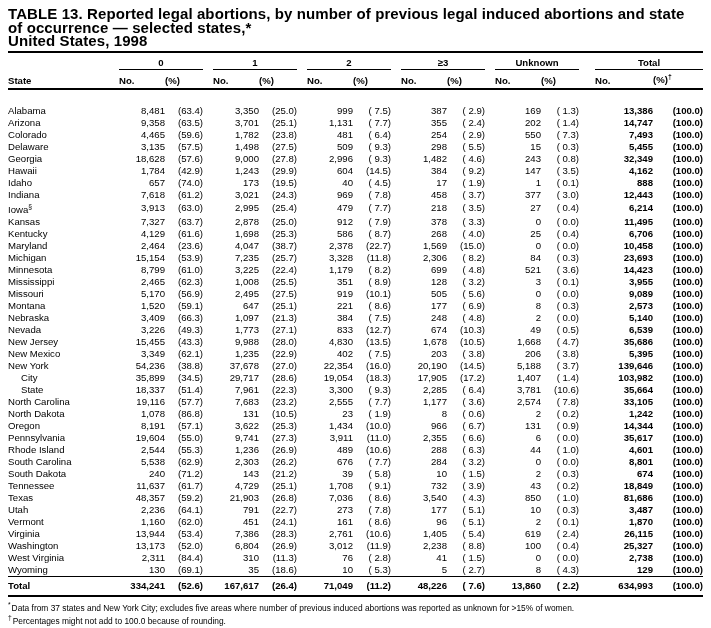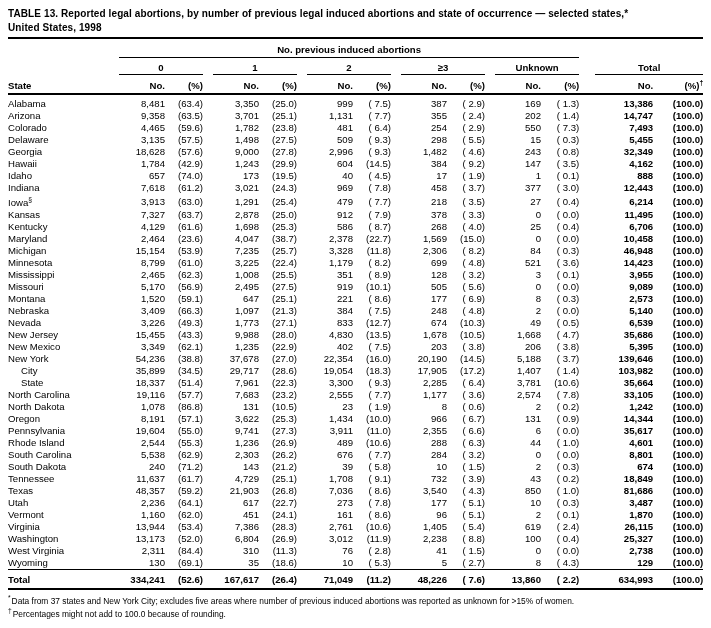--- a/index.html
+++ b/index.html
@@ -3,21 +3,21 @@
 <meta charset="utf-8">
 <style>
   html, body { margin: 0; padding: 0; background: #ffffff; }
   body {
     width: 711px; height: 628px;
     font-family: "Liberation Sans", sans-serif;
     color: #000; overflow: hidden;
   }
   .page { padding: 7px 8px 0 8px; }
 
-  .title { font-weight: bold; font-size: 10px; line-height: 13.5px; letter-spacing: 0.1px; }
+  .title { font-weight: bold; font-size: 15px; line-height: 13.5px; letter-spacing: 0.1px; }
   .title-rule { border-bottom: 2px solid #000; margin-top: 3px; }
 
   table { width: 695px; border-collapse: collapse; table-layout: fixed; }
   th, td { padding: 0; font-size: 9.6px; }
   thead th { font-weight: bold; }
 
   col.c-state { width: 101px; }
   col.c-sp    { width: 10px; }
   col.c-no    { width: 46px; }
   col.c-pct   { width: 38px; }
@@ -27,25 +27,25 @@
 
   .hrowA th { height: 16px; vertical-align: bottom; padding-bottom: 2px; }
   .grp-span { border-bottom: 1px solid #000; text-align: center; }
 
   .hrowB th { height: 15px; vertical-align: bottom; padding-bottom: 1px; }
   .grp-label { border-bottom: 1px solid #000; text-align: center; }
 
   .hrowC th { height: 16px; vertical-align: bottom; padding-bottom: 2px; }
   .subc { border-bottom: 2px solid #000; }
   .state-h { text-align: left; }
-  .no-h, .pct-h { text-align: right; margin-top: 14px; }
+  .no-h, .pct-h { text-align: left; margin-top: 14px; }
   .pct-h sup, .hrowC sup { font-size: 6.8px; }
 
   tbody td { height: 12px; line-height: 12px; white-space: pre; overflow: hidden; }
-  tbody tr:first-child td { padding-top: 3px; }
+  tbody tr:first-child td { padding-top: 15px; }
   td.state { text-align: left; }
   td.state.indent { padding-left: 13px; }
   td.state sup { font-size: 6.8px; }
   td.num, td.pct { text-align: right; }
   td.tot { font-weight: bold; }
 
   tr.total-row td {
     font-weight: bold;
     border-top: 1px solid #000;
     border-bottom: 2px solid #000;
@@ -81,26 +81,20 @@
         <col class="c-no">
         <col class="c-pct">
       <col class="c-sp">
         <col class="c-no">
         <col class="c-pct">
       <col class="c-sp-t">
         <col class="c-no-t">
         <col class="c-pct-t">
     </colgroup>
     <thead>
-      <tr class="hrowA">
-        <th></th>
-        <th></th>
-        <th class="grp-span" colspan="14">No. previous induced abortions</th>
-        <th colspan="3"></th>
-      </tr>
       <tr class="hrowB" id="hrow-groups">
         <th></th>
       <th></th>
           <th class="grp-label" colspan="2">0</th>
           <th></th>
           <th class="grp-label" colspan="2">1</th>
           <th></th>
           <th class="grp-label" colspan="2">2</th>
           <th></th>
           <th class="grp-label" colspan="2">≥3</th>
@@ -299,21 +293,21 @@
           <td class="sp"></td>
           <td class="num tot">12,443</td>
           <td class="pct tot">(100.0)</td>
         </tr>
         <tr>
           <td class="state">Iowa<sup>§</sup></td>
           <td class="sp"></td>
           <td class="num">3,913</td>
           <td class="pct">(63.0)</td>
           <td class="sp"></td>
-          <td class="num">1,291</td>
+          <td class="num">2,995</td>
           <td class="pct">(25.4)</td>
           <td class="sp"></td>
           <td class="num">479</td>
           <td class="pct">( 7.7)</td>
           <td class="sp"></td>
           <td class="num">218</td>
           <td class="pct">( 3.5)</td>
           <td class="sp"></td>
           <td class="num">27</td>
           <td class="pct">( 0.4)</td>
@@ -395,21 +389,21 @@
           <td class="sp"></td>
           <td class="num">3,328</td>
           <td class="pct">(11.8)</td>
           <td class="sp"></td>
           <td class="num">2,306</td>
           <td class="pct">( 8.2)</td>
           <td class="sp"></td>
           <td class="num">84</td>
           <td class="pct">( 0.3)</td>
           <td class="sp"></td>
-          <td class="num tot">46,948</td>
+          <td class="num tot">23,693</td>
           <td class="pct tot">(100.0)</td>
         </tr>
         <tr>
           <td class="state">Minnesota</td>
           <td class="sp"></td>
           <td class="num">8,799</td>
           <td class="pct">(61.0)</td>
           <td class="sp"></td>
           <td class="num">3,225</td>
           <td class="pct">(22.4)</td>
@@ -824,21 +818,21 @@
           <td class="sp"></td>
           <td class="num tot">81,686</td>
           <td class="pct tot">(100.0)</td>
         </tr>
         <tr>
           <td class="state">Utah</td>
           <td class="sp"></td>
           <td class="num">2,236</td>
           <td class="pct">(64.1)</td>
           <td class="sp"></td>
-          <td class="num">617</td>
+          <td class="num">791</td>
           <td class="pct">(22.7)</td>
           <td class="sp"></td>
           <td class="num">273</td>
           <td class="pct">( 7.8)</td>
           <td class="sp"></td>
           <td class="num">177</td>
           <td class="pct">( 5.1)</td>
           <td class="sp"></td>
           <td class="num">10</td>
           <td class="pct">( 0.3)</td>

